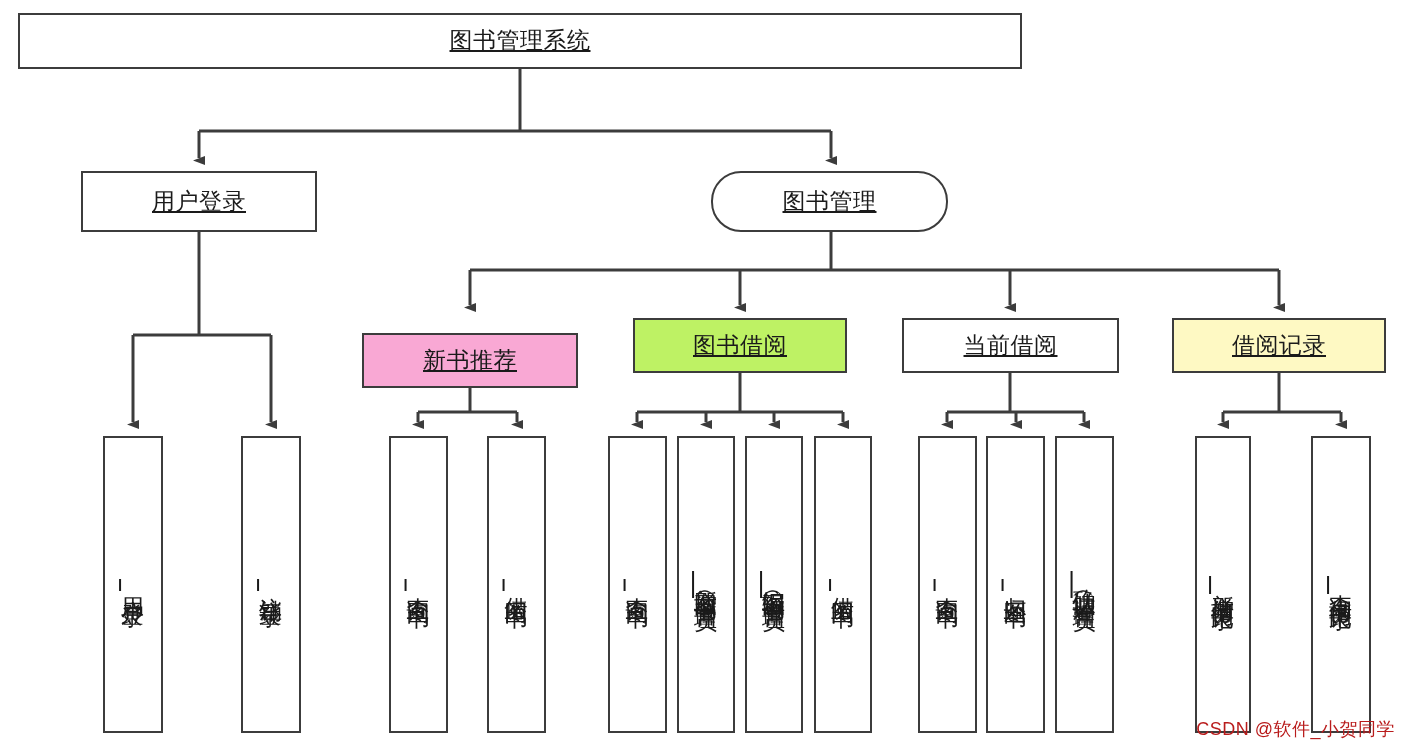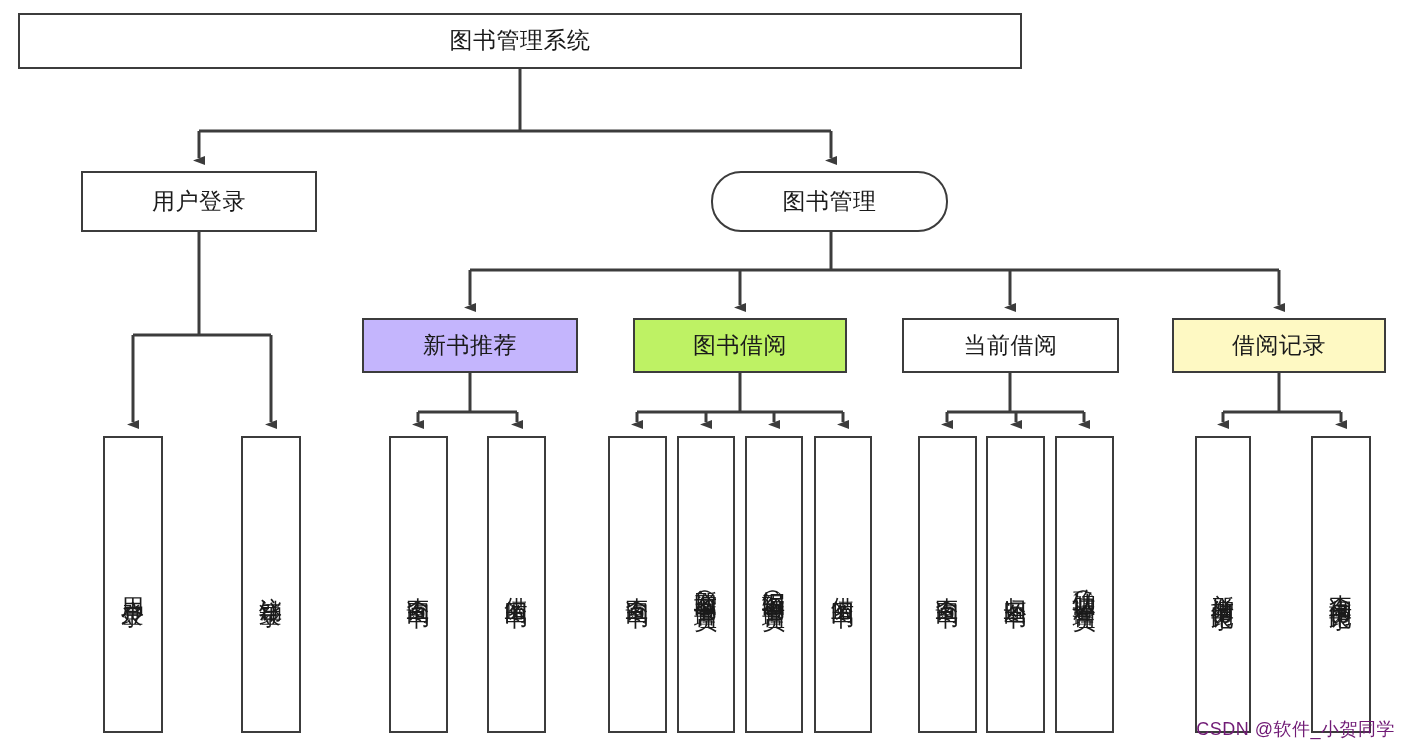--- a/index.html
+++ b/index.html
@@ -8,20 +8,21 @@
   #edges{position:absolute;left:0;top:0;width:1405px;height:747px;}
   .node{
     position:absolute;
     box-sizing:border-box;
     border:2px solid #15803d;
     background:#ffffff;
     display:flex;
     align-items:center;
     justify-content:center;
     color:#1a1a1a;
+    text-decoration:underline;
   }
   .node .lbl{
     display:block;
     text-align:center;
     line-height:1.18;
     letter-spacing:0.5px;
   }
   .h-node .lbl{font-size:23px;}
   .v-node{align-items:center;justify-content:center;}
   .v-node .lbl{
@@ -102,21 +103,21 @@
     <span class="lbl">图书管理系统</span>
   </div>
 
   <div class="node h-node" id="n-l2-0" style="left: 81px; top: 171px; width: 236px; height: 61px; border-color: rgb(60, 60, 60); background: rgb(255, 255, 255); color: rgb(26, 26, 26);">
     <span class="lbl">用户登录</span>
   </div>
   <div class="node h-node" id="n-l2-1" style="left: 711px; top: 171px; width: 237px; height: 61px; border-color: rgb(60, 60, 60); background: rgb(255, 255, 255); color: rgb(26, 26, 26); border-radius: 30px;">
     <span class="lbl">图书管理</span>
   </div>
 
-  <div class="node h-node" id="n-l3-0" style="left: 362px; top: 318px; width: 216px; height: 55px; border-color: rgb(60, 60, 60); background: #c4b5fd; color: rgb(26, 26, 26);">
+  <div class="node h-node" id="n-l3-0" style="left: 362px; top: 333px; width: 216px; height: 55px; border-color: rgb(60, 60, 60); background: #f9a8d4; color: rgb(26, 26, 26);">
     <span class="lbl">新书推荐</span>
   </div>
   <div class="node h-node" id="n-l3-1" style="left: 633px; top: 318px; width: 214px; height: 55px; border-color: rgb(60, 60, 60); background: #bef264; color: rgb(26, 26, 26);">
     <span class="lbl">图书借阅</span>
   </div>
   <div class="node h-node" id="n-l3-2" style="left: 902px; top: 318px; width: 217px; height: 55px; border-color: rgb(60, 60, 60); background: rgb(255, 255, 255); color: rgb(26, 26, 26);">
     <span class="lbl">当前借阅</span>
   </div>
   <div class="node h-node" id="n-l3-3" style="left: 1172px; top: 318px; width: 214px; height: 55px; border-color: rgb(60, 60, 60); background: #fef9c3; color: rgb(26, 26, 26);">
     <span class="lbl">借阅记录</span>
@@ -155,15 +156,15 @@
   <div class="node v-node" id="n-lf-10" style="left: 1055px; top: 436px; width: 59px; height: 297px; border-color: rgb(60, 60, 60); background: rgb(255, 255, 255); color: rgb(26, 26, 26);">
     <span class="lbl">确认归还（管理员）</span>
   </div>
   <div class="node v-node" id="n-lf-11" style="left: 1195px; top: 436px; width: 56px; height: 297px; border-color: rgb(60, 60, 60); background: rgb(255, 255, 255); color: rgb(26, 26, 26);">
     <span class="lbl">新增借阅记录</span>
   </div>
   <div class="node v-node" id="n-lf-12" style="left: 1311px; top: 436px; width: 60px; height: 297px; border-color: rgb(60, 60, 60); background: rgb(255, 255, 255); color: rgb(26, 26, 26);">
     <span class="lbl">查询借阅记录</span>
   </div>
 
-  <div id="watermark" style="color: #701a75;">CSDN @软件_小贺同学</div>
+  <div id="watermark" style="color: #b91c1c;">CSDN @软件_小贺同学</div>
 
 </div>
 
 </body></html>

